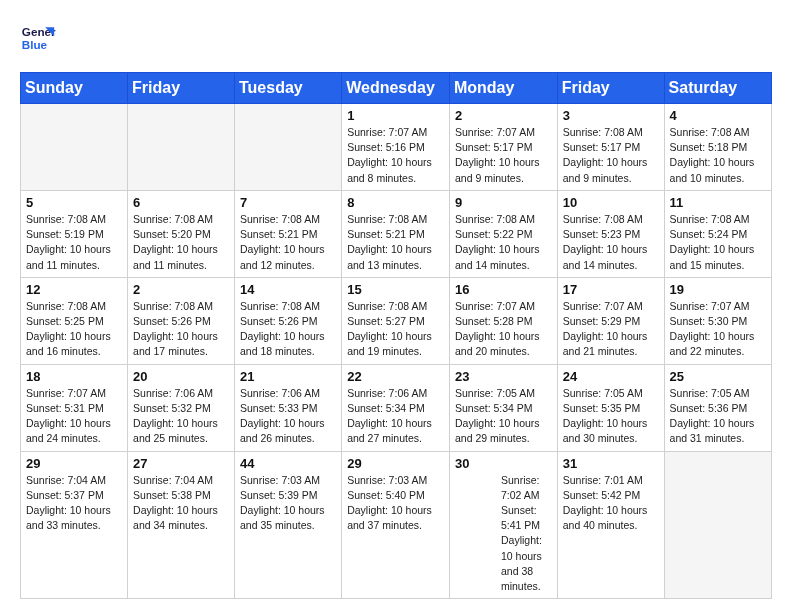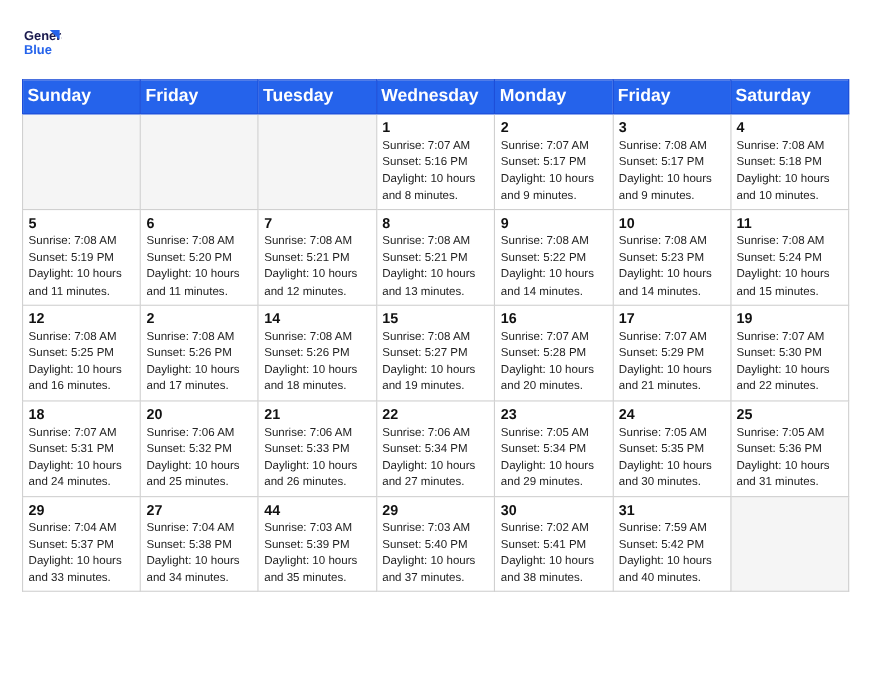--- a/index.html
+++ b/index.html
@@ -310,28 +310,28 @@
         </td>
         <td>
           <div class="day-number">29</div>
           <div class="day-info" style="white-space: pre-line;">Sunrise: 7:03 AM
 Sunset: 5:40 PM
 Daylight: 10 hours
 and 37 minutes.</div>
         </td>
         <td>
           <div class="day-number">30</div>
-          <div class="day-info" style="white-space: pre-line;">Sunrise: 7:02 AM
+          <div class="day-info" style="white-space: pre-line; margin-left: 46px;">Sunrise: 7:02 AM
 Sunset: 5:41 PM
 Daylight: 10 hours
 and 38 minutes.</div>
         </td>
         <td>
           <div class="day-number">31</div>
-          <div class="day-info" style="white-space: pre-line;">Sunrise: 7:59 AM
+          <div class="day-info" style="white-space: pre-line;">Sunrise: 7:01 AM
 Sunset: 5:42 PM
 Daylight: 10 hours
 and 40 minutes.</div>
         </td>
         <td class="empty"></td>
       </tr>
     </tbody>
 </table>
 
 </body></html>

